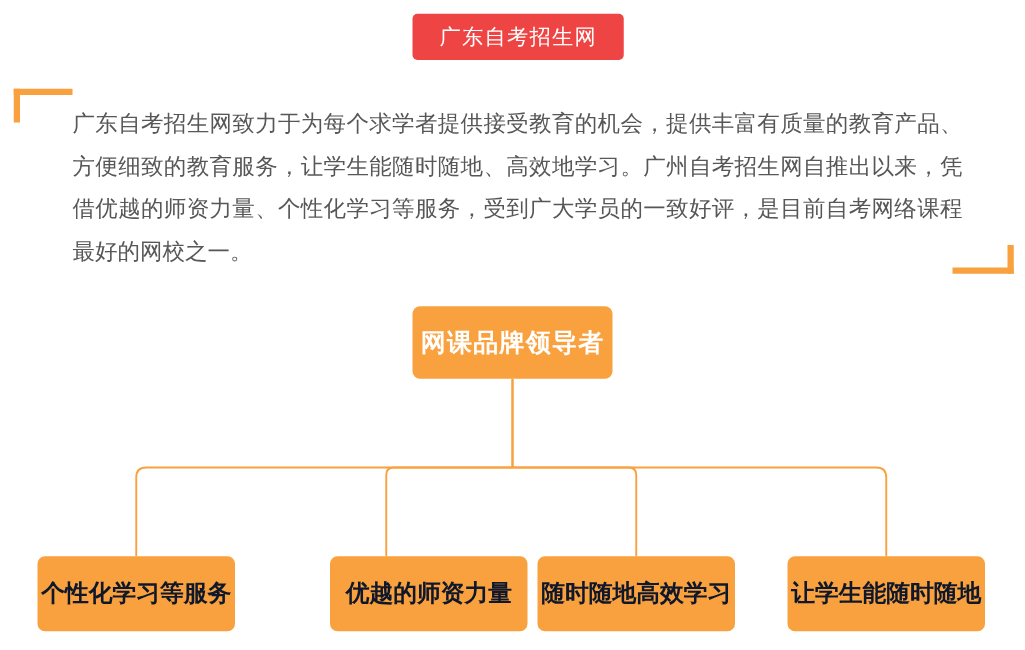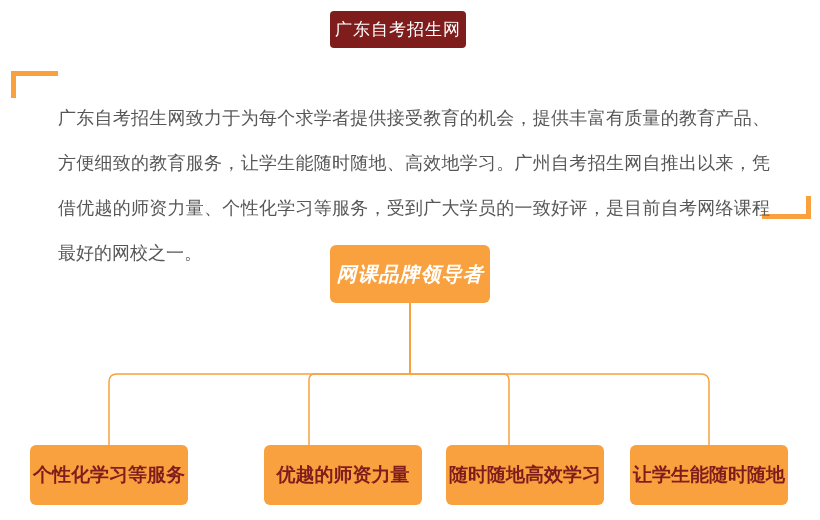--- a/index.html
+++ b/index.html
@@ -9,22 +9,22 @@
     width: 820px;
     height: 520px;
     overflow: hidden;
     font-family: "Liberation Sans", "DejaVu Sans", sans-serif;
   }
 
   
   .site-badge {
     position: absolute;
     left: 330px; top: 11px;
-    width: 136px; height: 37px;
-    background: #7f1d1d;
+    width: 169px; height: 37px;
+    background: #ef4444;
     border-radius: 4px;
     color: #ffffff;
     font-size: 17px;
     display: flex; align-items: center; justify-content: center;
     letter-spacing: 1px;
   }
 
   
   .bracket-tl {
     position: absolute;
@@ -37,66 +37,65 @@
     position: absolute;
     left: 762px; top: 196px;
     width: 49px; height: 23px;
     border-bottom: 5px solid #F9A13E;
     border-right: 5px solid #F9A13E;
   }
 
   
   .intro {
     position: absolute;
-    left: 58px; top: 96px;
+    left: 58px; top: 82px;
     width: 712px;
     font-size: 18px;
-    line-height: 45px;
+    line-height: 34px;
     color: #575757;
     text-align: justify;
   }
 
   
   .leader-box {
     position: absolute;
     left: 330px; top: 245px;
     width: 160px; height: 58px;
     background: #F9A13E;
     border-radius: 6px;
     color: #ffffff;
     font-size: 20px;
     font-weight: bold;
     display: flex; align-items: center; justify-content: center;
     letter-spacing: 1px;
-    font-style: italic;
   }
 
   
   .connector-svg {
     position: absolute;
     left: 0; top: 0;
     width: 820px; height: 520px;
     pointer-events: none;
   }
 
   
   .feature-box {
     position: absolute;
     top: 445px;
     width: 158px; height: 60px;
     background: #F9A13E;
     border-radius: 6px;
-    color: #7f1d1d;
+    color: #0f172a;
     font-size: 19px;
     font-weight: bold;
     display: flex; align-items: center; justify-content: center;
   }
   .feature-1 { left: 30px; }
   .feature-2 { left: 230px; margin-left: 34px; }
-  .feature-3 { left: 430px; margin-left: 16px; }
+  .feature-3 { left: 430px; }
   .feature-4 { left: 630px; }
 </style>
 </head>
 <body>
 
 <div class="site-badge">广东自考招生网</div>
 
 <div class="bracket-tl"></div>
 <div class="bracket-br"></div>
 

